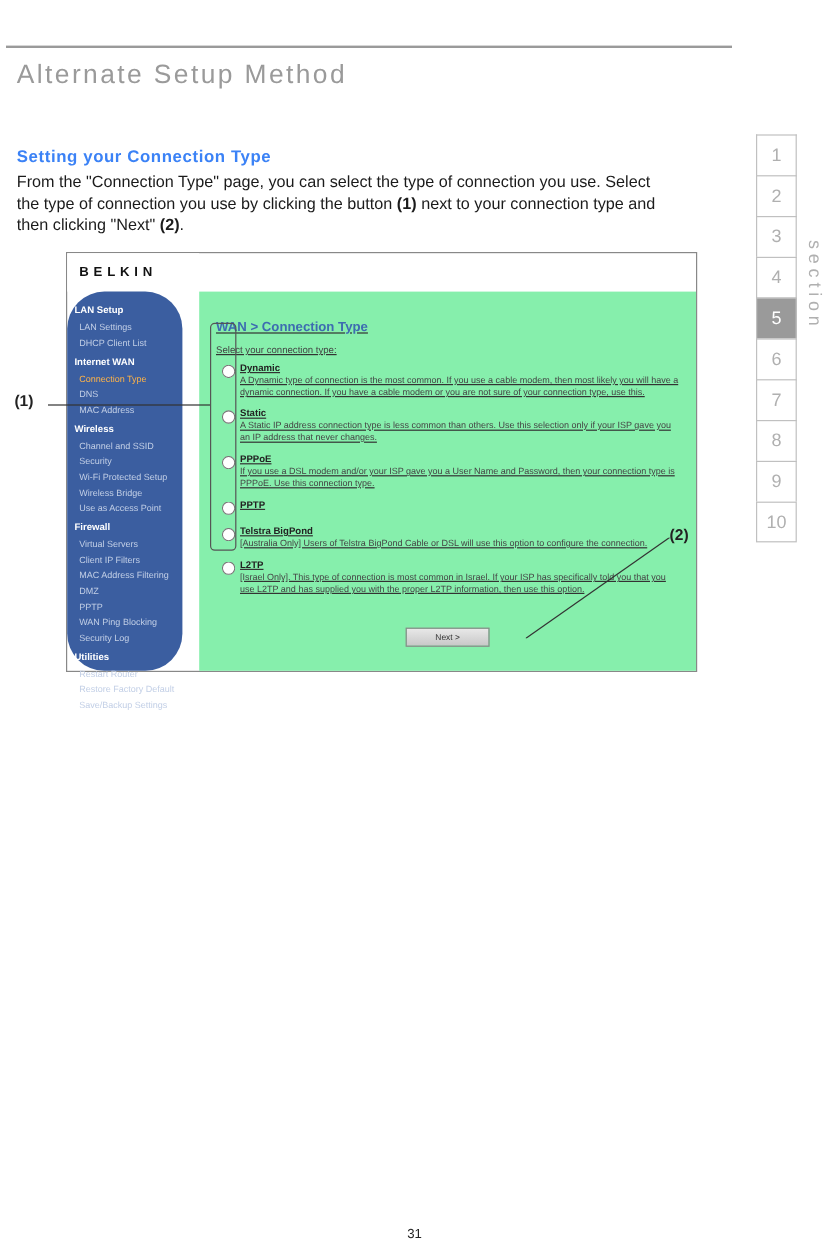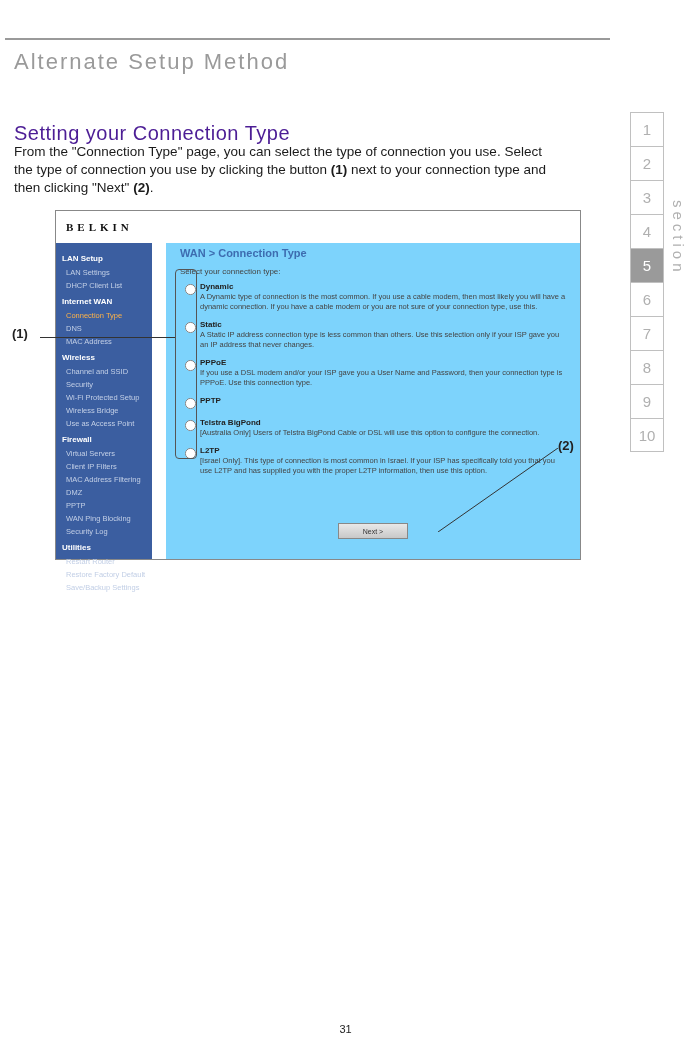--- a/index.html
+++ b/index.html
@@ -26,24 +26,24 @@
     top: 38px;
     left: 5px;
     width: 605px;
     height: 2px;
     background: #9a9a9a;
   }
   .subtitle {
     position: absolute;
     top: 122px;
     left: 14px;
-    font-size: 20px;
-    font-weight: normal;
+    font-size: 14px;
+    font-weight: bold;
     letter-spacing: 0.5px;
-    color: #4c1d95;
+    color: #3b82f6;
   }
   .body-text {
     position: absolute;
     top: 143px;
     left: 14px;
     width: 535px;
     font-size: 13.5px;
     line-height: 18px;
     color: #1b1b1b;
   }
@@ -58,21 +58,21 @@
   }
   .top-white {
     position: absolute;
     top: 0; left: 0;
     width: 110px; height: 32px;
     background: #fff;
     display: flex; align-items: center;
     padding-left: 10px;
   }
   .logo {
-    font-family: Liberation Serif, serif;
+    font-family: Liberation Sans, sans-serif;
     font-weight: bold;
     letter-spacing: 4px;
     font-size: 11px;
     color: #111;
   }
   .top-grey-bar {
     position: absolute;
     top: 0; left: 110px;
     right: 0; height: 32px;
     background: #b4b4b4;
@@ -86,36 +86,38 @@
   .top-links { position: absolute; right: 10px; font-size: 8px; color: #eee; }
   .top-links .red { color: #cc3030; font-weight: bold; }
   .sidebar {
     position: absolute;
     top: 32px; left: 0; bottom: 0;
     width: 96px;
     background: #3b5ea0;
     color: #d6def0;
     font-size: 7.5px;
     padding-top: 6px;
+    border-radius: 31px;
   }
   .sidebar .hdr {
     color: #fff;
     font-weight: bold;
     font-size: 8px;
     padding: 5px 6px 3px 6px;
   }
   .sidebar .item { padding: 2px 6px 2px 10px; color: #c2cfe6; }
   .sidebar .item.active { color: #ffb347; }
   .main {
     position: absolute;
     top: 32px; left: 110px; right: 0; bottom: 0;
-    background: #7dd3fc;
-    padding: 4px 14px;
+    background: #86efac;
+    padding: 24px 14px;
     font-size: 8px;
     color: #333;
+    text-decoration: underline;
   }
   .main .wan-hdr {
     color: #3d6cb0;
     font-size: 11px;
     font-weight: bold;
     margin-bottom: 8px;
   }
   .main .sel { font-size: 8px; color: #444; margin-bottom: 6px; }
   .opt-row { display: flex; align-items: flex-start; margin-bottom: 8px; }
   .opt-row .radio-cell { width: 20px; display: flex; justify-content: center; padding-top: 1px; }

